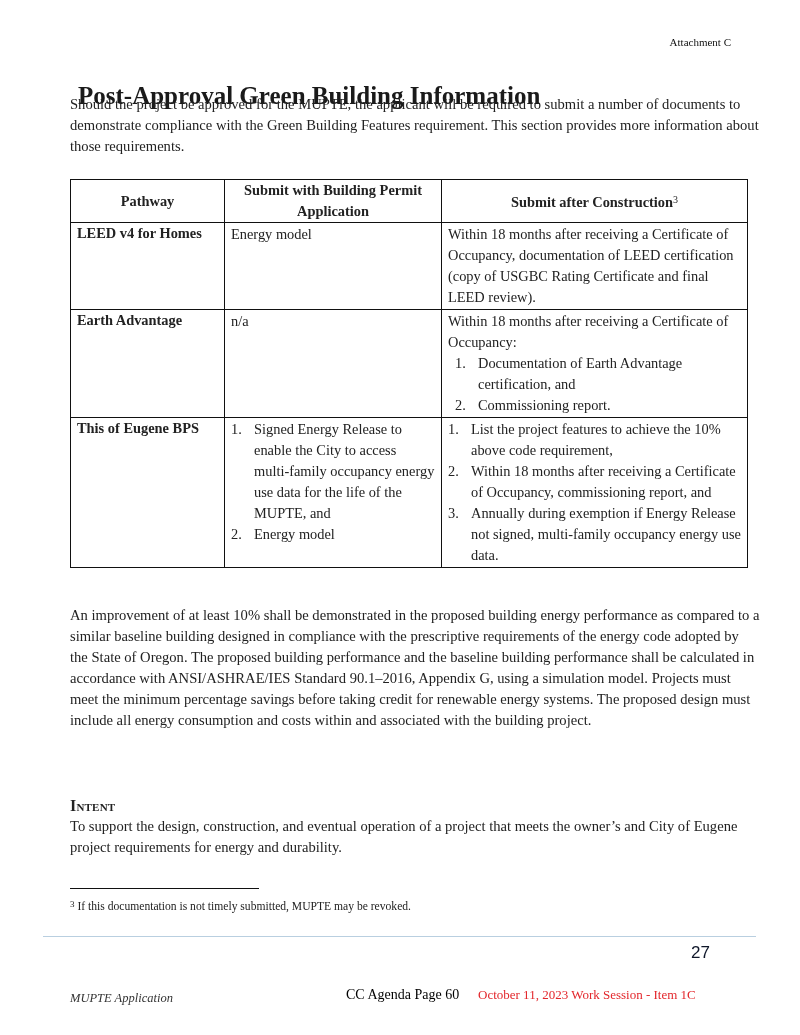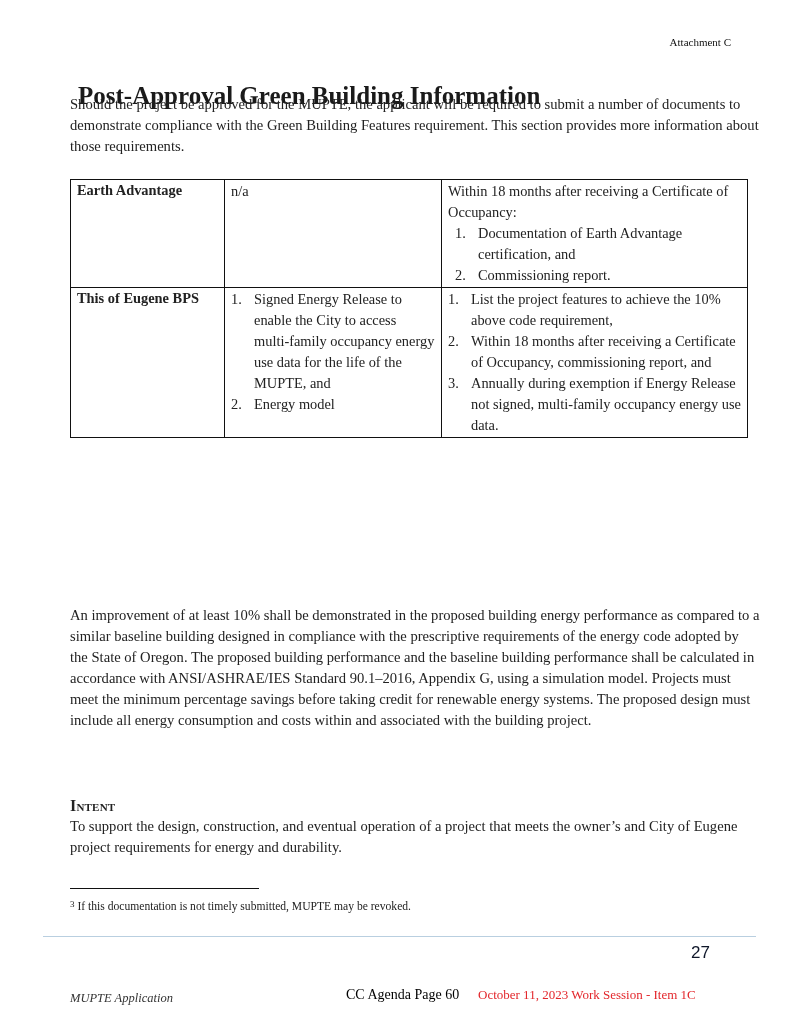--- a/index.html
+++ b/index.html
@@ -79,20 +79,30 @@
 <body>
 
 <div id="attachment">Attachment C</div>
 
 <h2 id="title">Post-Approval Green Building Information</h2>
 
 <p id="intro" class="para">Should the project be approved for the MUPTE, the applicant will be required to submit a number of documents to demonstrate compliance with the Green Building Features requirement. This section provides more information about those requirements.</p>
 
 <table id="req">
   <tbody>
+      <tr>
+    <th class="c1 h-path">Pathway</th>
+    <th class="c2">Submit with Building Permit Application</th>
+    <th class="c3"><span>Submit after Construction</span><sup class="fn">3</sup></th>
+  </tr>
+  <tr>
+    <td class="c1 pw">LEED v4 for Homes</td>
+    <td class="c2">Energy model</td>
+    <td class="c3">Within 18 months after receiving a Certificate of Occupancy, documentation of LEED certification (copy of USGBC Rating Certificate and final LEED review).</td>
+  </tr>
   <tr>
     <td class="c1 pw">Earth Advantage</td>
     <td class="c2">n/a</td>
     <td class="c3">
       <div>Within 18 months after receiving a Certificate of Occupancy:</div>
       <ol class="nl indent">
         <li><span class="num">1.</span><span>Documentation of Earth Advantage certification, and</span></li>
         <li><span class="num">2.</span><span>Commissioning report.</span></li>
       </ol>
     </td>

